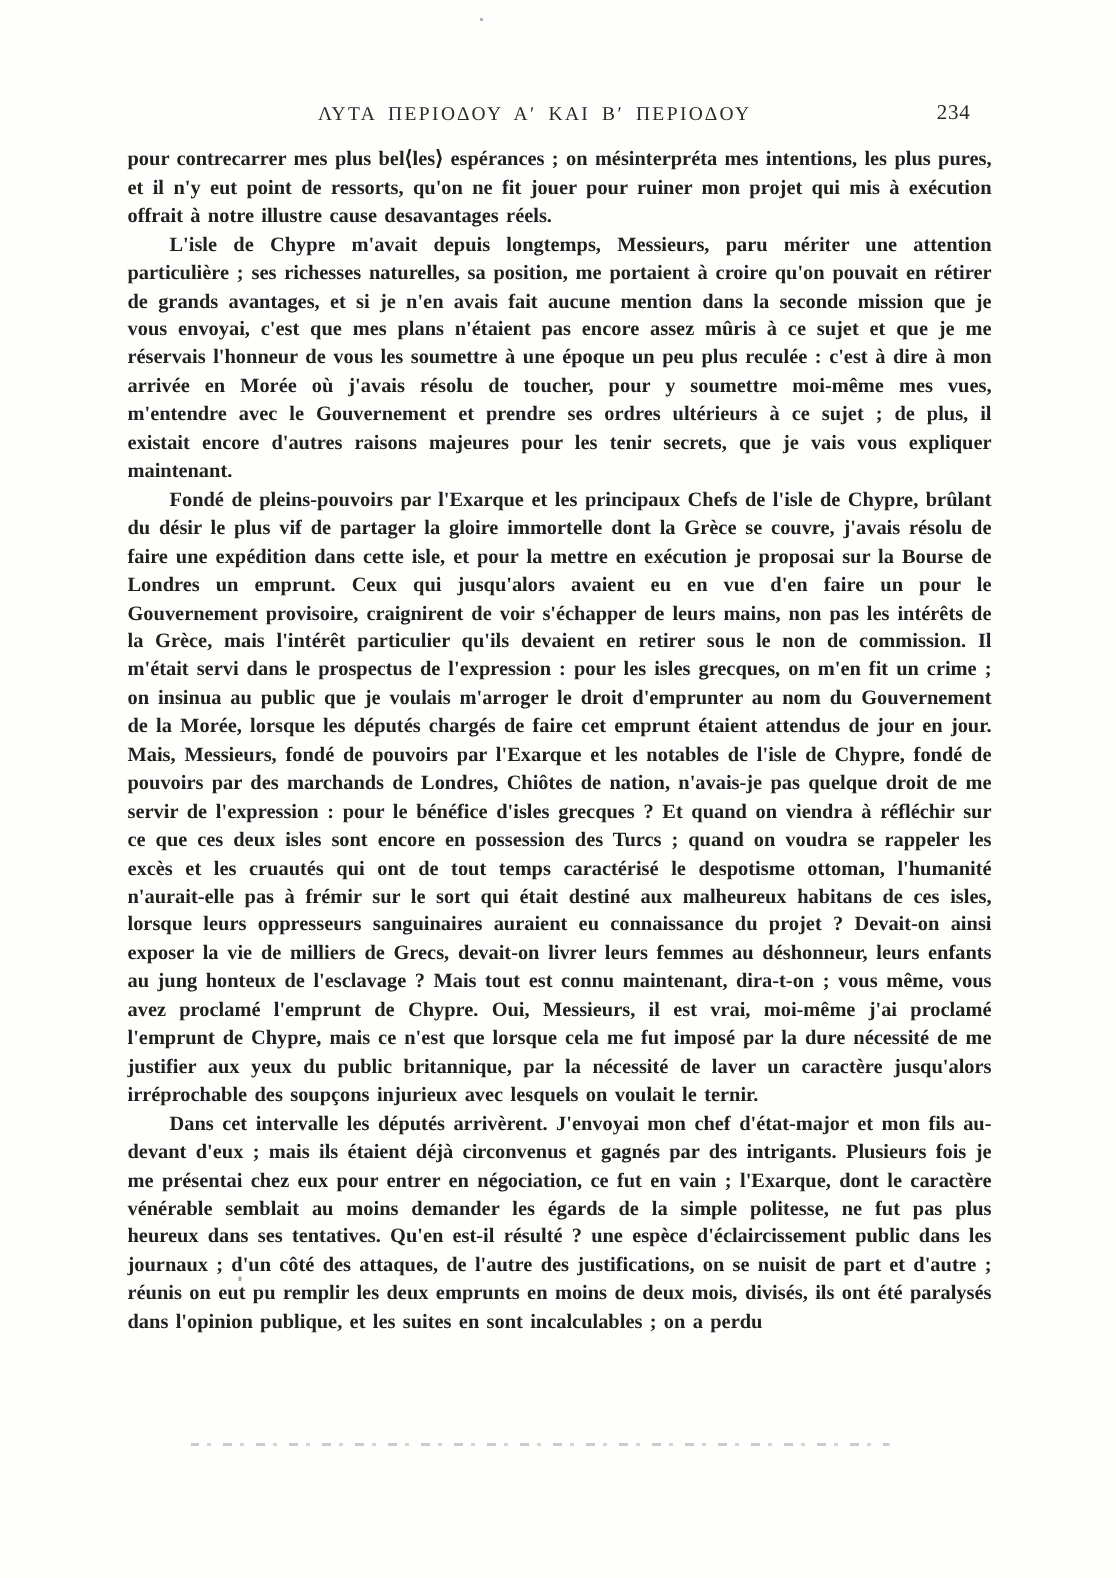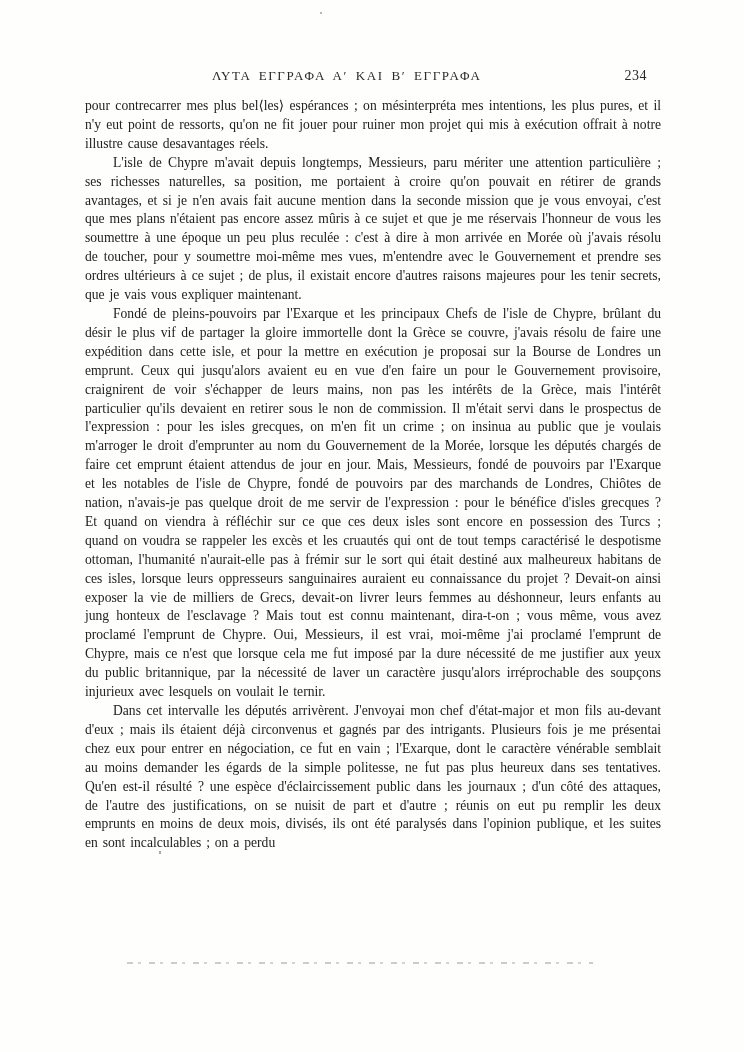--- a/index.html
+++ b/index.html
@@ -50,20 +50,21 @@
     line-height: 18.9px;
     text-align: justify;
     hyphens: auto;
     -webkit-hyphens: auto;
   }
   .body-text p {
     margin: 0;
     padding: 0;
     text-indent: 28px;
     word-spacing: 1.5px;
+    font-weight: bold;
   }
   .body-text p.continued {
     text-indent: 0;
   }
   .scan-line {
     position: absolute;
     top: 962px;
     left: 127px;
     width: 466px;
     height: 2px;
@@ -92,21 +93,21 @@
     height: 3px;
     background: #a8a8a8;
   }
 </style>
 </head>
 <body>
 
 <div class="page">
 
   <div class="header">
-    <span class="running-title">ΛΥΤΑ ΕΓΓΡΑΦΑ Α′ ΚΑΙ Β′ ΕΓΓΡΑΦΑ</span>
+    <span class="running-title">ΛΥΤΑ ΠΕΡΙΟΔΟΥ Α′ ΚΑΙ Β′ ΠΕΡΙΟΔΟΥ</span>
     <span class="page-number">234</span>
   </div>
 
   <div class="body-text">
     <p class="continued">pour contrecarrer mes plus bel⟨les⟩ espérances ; on mésinterpréta mes intentions, les plus pures, et il n'y eut point de ressorts, qu'on ne fit jouer pour ruiner mon projet qui mis à exécution offrait à notre illustre cause desavantages réels.</p>
     <p>L'isle de Chypre m'avait depuis longtemps, Messieurs, paru mériter une attention particulière ; ses richesses naturelles, sa position, me portaient à croire qu'on pouvait en rétirer de grands avantages, et si je n'en avais fait aucune mention dans la seconde mission que je vous envoyai, c'est que mes plans n'étaient pas encore assez mûris à ce sujet et que je me réservais l'honneur de vous les soumettre à une époque un peu plus reculée : c'est à dire à mon arrivée en Morée où j'avais résolu de toucher, pour y soumettre moi-même mes vues, m'entendre avec le Gouvernement et prendre ses ordres ultérieurs à ce sujet ; de plus, il existait encore d'autres raisons majeures pour les tenir secrets, que je vais vous expliquer maintenant.</p>
     <p>Fondé de pleins-pouvoirs par l'Exarque et les principaux Chefs de l'isle de Chypre, brûlant du désir le plus vif de partager la gloire immortelle dont la Grèce se couvre, j'avais résolu de faire une expédition dans cette isle, et pour la mettre en exécution je proposai sur la Bourse de Londres un emprunt. Ceux qui jusqu'alors avaient eu en vue d'en faire un pour le Gouvernement provisoire, craignirent de voir s'échapper de leurs mains, non pas les intérêts de la Grèce, mais l'intérêt particulier qu'ils devaient en retirer sous le non de commission. Il m'était servi dans le prospectus de l'expression : pour les isles grecques, on m'en fit un crime ; on insinua au public que je voulais m'arroger le droit d'emprunter au nom du Gouvernement de la Morée, lorsque les députés chargés de faire cet emprunt étaient attendus de jour en jour. Mais, Messieurs, fondé de pouvoirs par l'Exarque et les notables de l'isle de Chypre, fondé de pouvoirs par des marchands de Londres, Chiôtes de nation, n'avais-je pas quelque droit de me servir de l'expression : pour le bénéfice d'isles grecques ? Et quand on viendra à réfléchir sur ce que ces deux isles sont encore en possession des Turcs ; quand on voudra se rappeler les excès et les cruautés qui ont de tout temps caractérisé le despotisme ottoman, l'humanité n'aurait-elle pas à frémir sur le sort qui était destiné aux malheureux habitans de ces isles, lorsque leurs oppresseurs sanguinaires auraient eu connaissance du projet ? Devait-on ainsi exposer la vie de milliers de Grecs, devait-on livrer leurs femmes au déshonneur, leurs enfants au jung honteux de l'esclavage ? Mais tout est connu maintenant, dira-t-on ; vous même, vous avez proclamé l'emprunt de Chypre. Oui, Messieurs, il est vrai, moi-même j'ai proclamé l'emprunt de Chypre, mais ce n'est que lorsque cela me fut imposé par la dure nécessité de me justifier aux yeux du public britannique, par la nécessité de laver un caractère jusqu'alors irréprochable des soupçons injurieux avec lesquels on voulait le ternir.</p>
     <p>Dans cet intervalle les députés arrivèrent. J'envoyai mon chef d'état-major et mon fils au-devant d'eux ; mais ils étaient déjà circonvenus et gagnés par des intrigants. Plusieurs fois je me présentai chez eux pour entrer en négociation, ce fut en vain ; l'Exarque, dont le caractère vénérable semblait au moins demander les égards de la simple politesse, ne fut pas plus heureux dans ses tentatives. Qu'en est-il résulté ? une espèce d'éclaircissement public dans les journaux ; d'un côté des attaques, de l'autre des justifications, on se nuisit de part et d'autre ; réunis on eut pu remplir les deux emprunts en moins de deux mois, divisés, ils ont été paralysés dans l'opinion publique, et les suites en sont incalculables ; on a perdu</p>
   </div>
 

